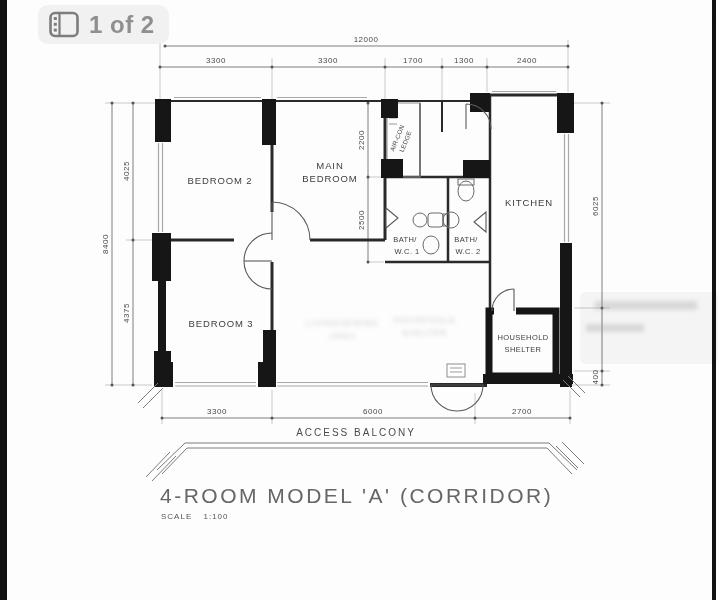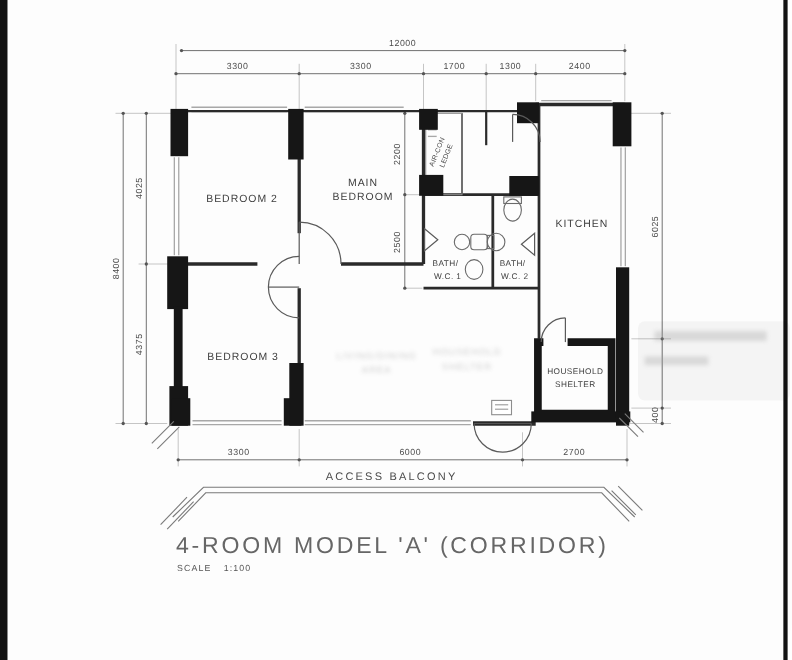--- a/index.html
+++ b/index.html
@@ -242,13 +242,23 @@
       <div>AREA</div>
     </div>
     <div class="ghost" style="left:385px;top:314px;width:65px;">
       <div>HOUSEHOLD</div>
       <div>SHELTER</div>
     </div>
     <div class="ghost-bar" style="left:588px;top:301px;width:102px;height:9px;"></div>
     <div class="ghost-bar" style="left:579px;top:324px;width:58px;height:8px;"></div>
   </div>
 
+  <div class="badge">
+    <svg width="30" height="27" viewBox="0 0 30 27">
+      <rect x="1.5" y="2" width="27" height="23" rx="4.5" fill="none" stroke="#7d7d7d" stroke-width="2.6"></rect>
+      <line x1="10.5" y1="2.5" x2="10.5" y2="24.5" stroke="#7d7d7d" stroke-width="2.2"></line>
+      <rect x="4.8" y="6" width="3" height="3" fill="#7d7d7d"></rect>
+      <rect x="4.8" y="11.8" width="3" height="3" fill="#7d7d7d"></rect>
+      <rect x="4.8" y="17.6" width="3" height="3" fill="#7d7d7d"></rect>
+    </svg>
+    <span class="counter">1 of 2</span>
+  </div>
 </div>
 
 </body></html>

